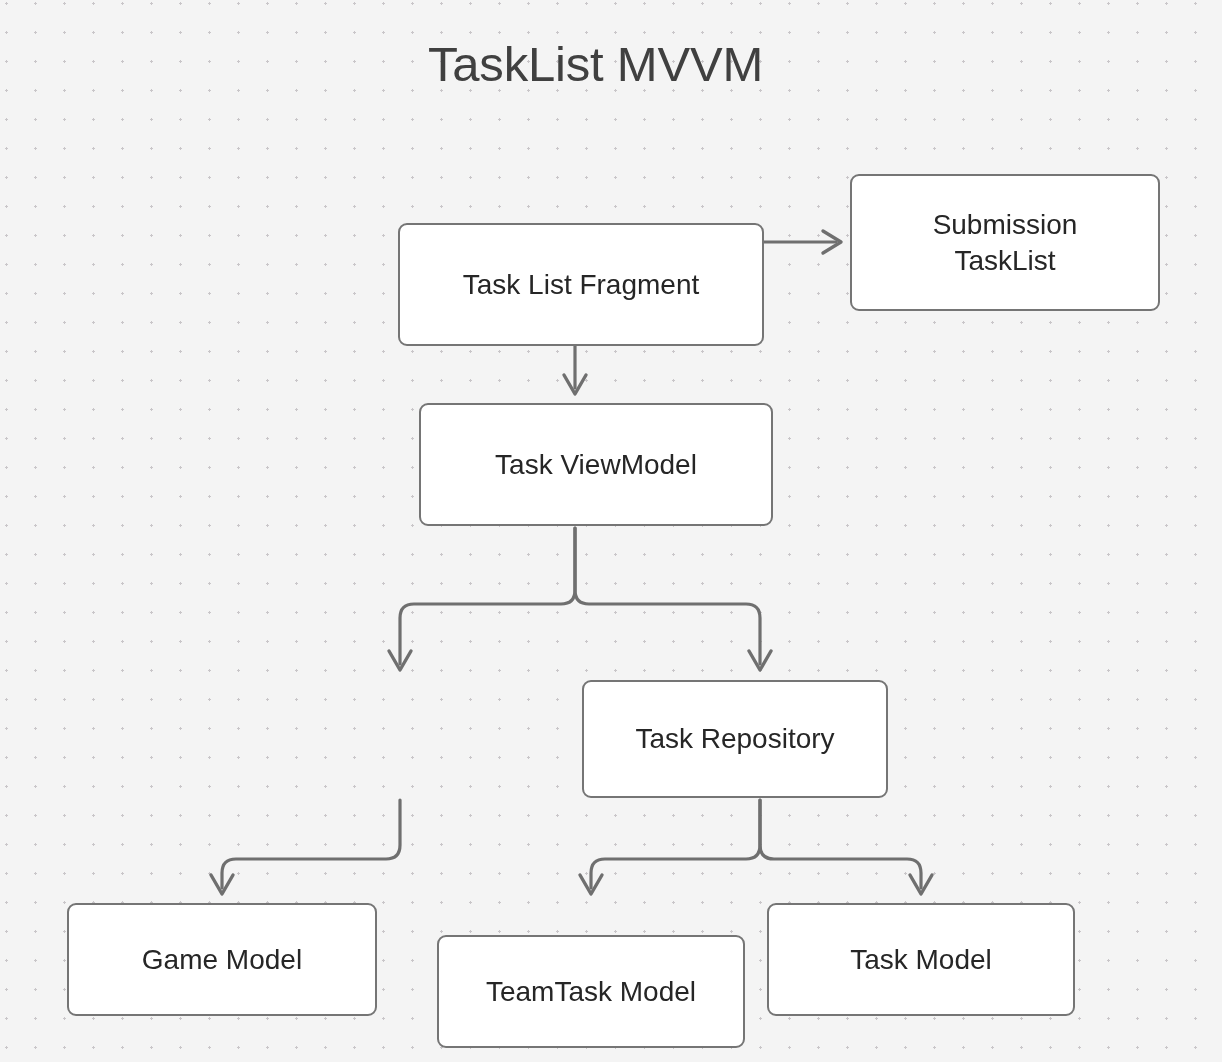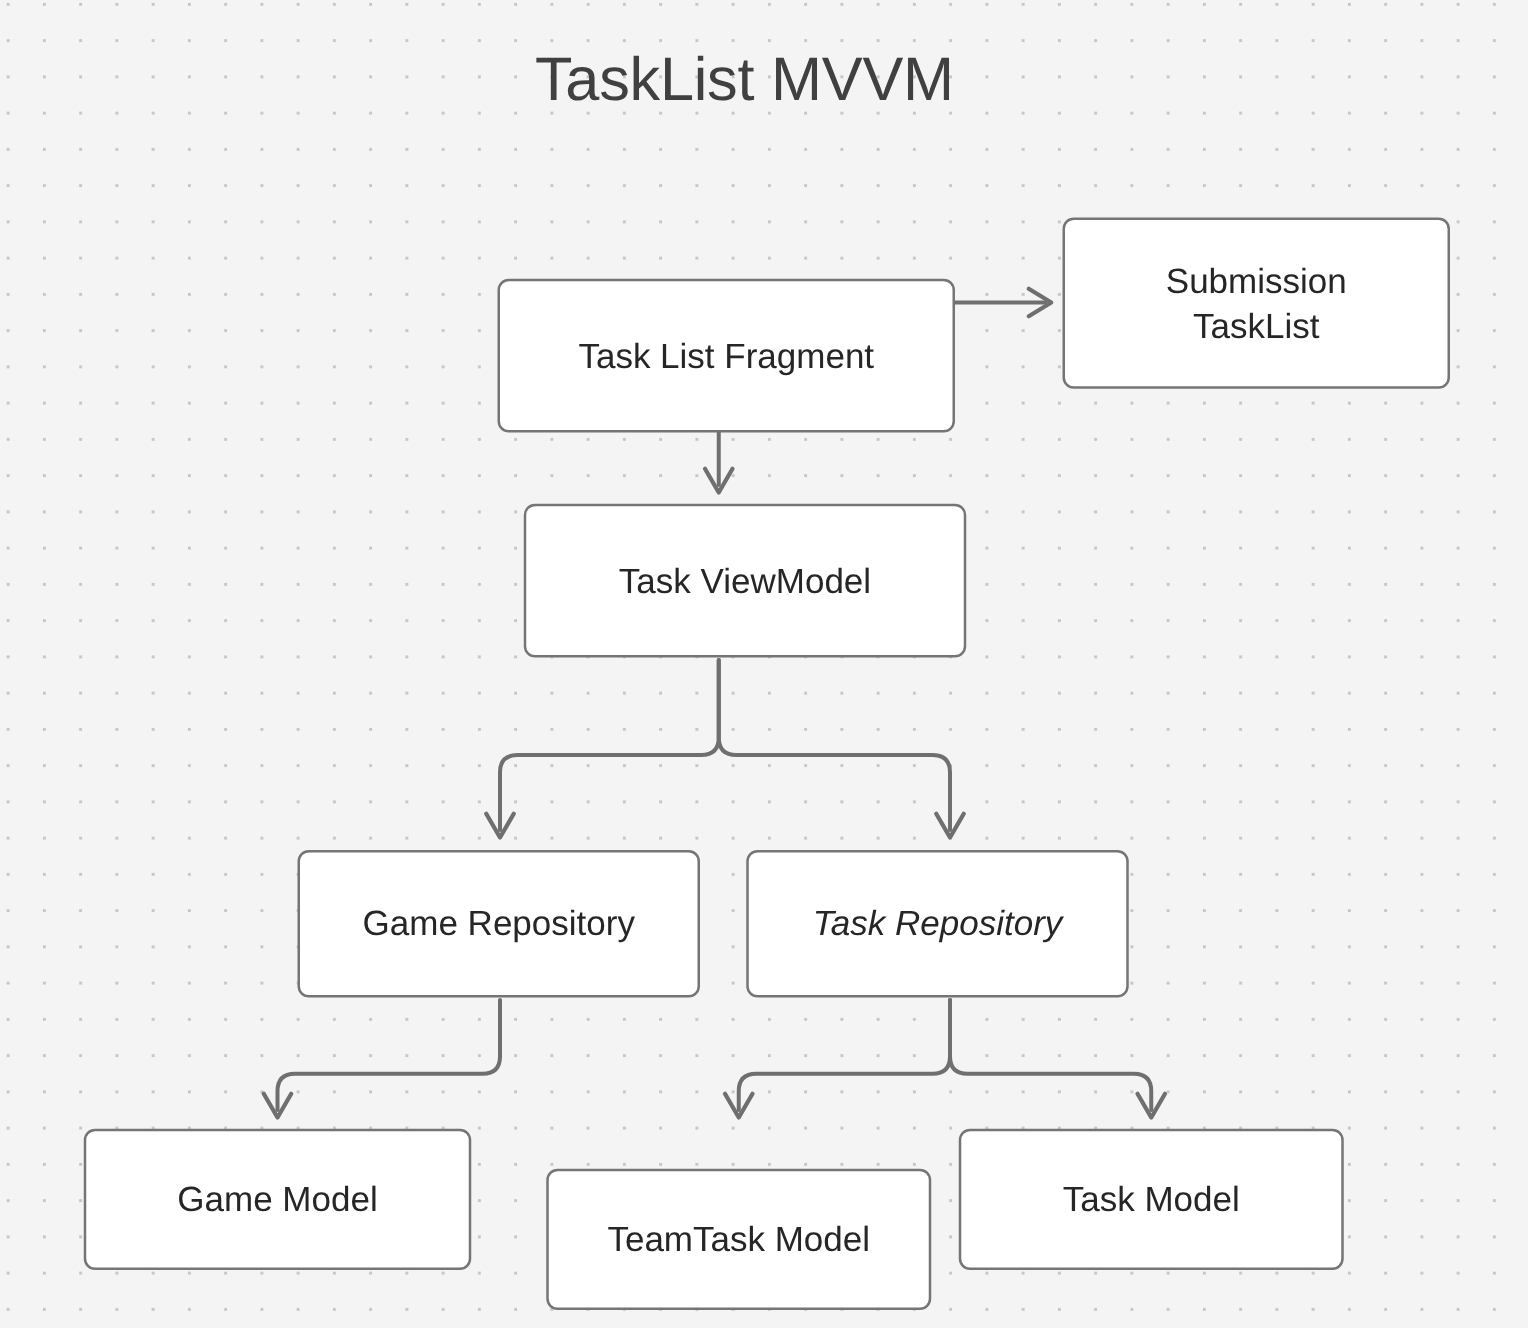--- a/index.html
+++ b/index.html
@@ -110,23 +110,22 @@
     </g>
   </svg>
 
   <div class="node" id="node-task-list-fragment" style="left: 398px; top: 180px; width: 366px; height: 123px; margin-top: 43px;">Task List Fragment</div>
 
   <div class="node" id="node-submission-fragment" style="left: 850px; top: 174px; width: 310px; height: 137px;">Submission
 TaskList</div>
 
   <div class="node" id="node-task-viewmodel" style="left: 398px; top: 403px; width: 354px; height: 123px; margin-left: 21px;">Task ViewModel</div>
 
-  <div class="node" id="node-game-repository" style="left: 238px; top: 680px; width: 322px; height: 118px;">Game Repository</div>
 
-  <div class="node" id="node-task-repository" style="left: 597px; top: 680px; width: 306px; height: 118px; font-style: italic;">Task Repository</div>
+  <div class="node" id="node-task-repository" style="left: 582px; top: 680px; width: 306px; height: 118px;">Task Repository</div>
 
   <div class="node" id="node-game-model" style="left: 67px; top: 903px; width: 310px; height: 113px;">Game Model</div>
 
   <div class="node" id="node-teamtask-model" style="left: 437px; top: 903px; width: 308px; height: 113px; margin-top: 32px;">TeamTask Model</div>
 
   <div class="node" id="node-task-model" style="left: 767px; top: 903px; width: 308px; height: 113px;">Task Model</div>
 
 </div>
 
 </body></html>

